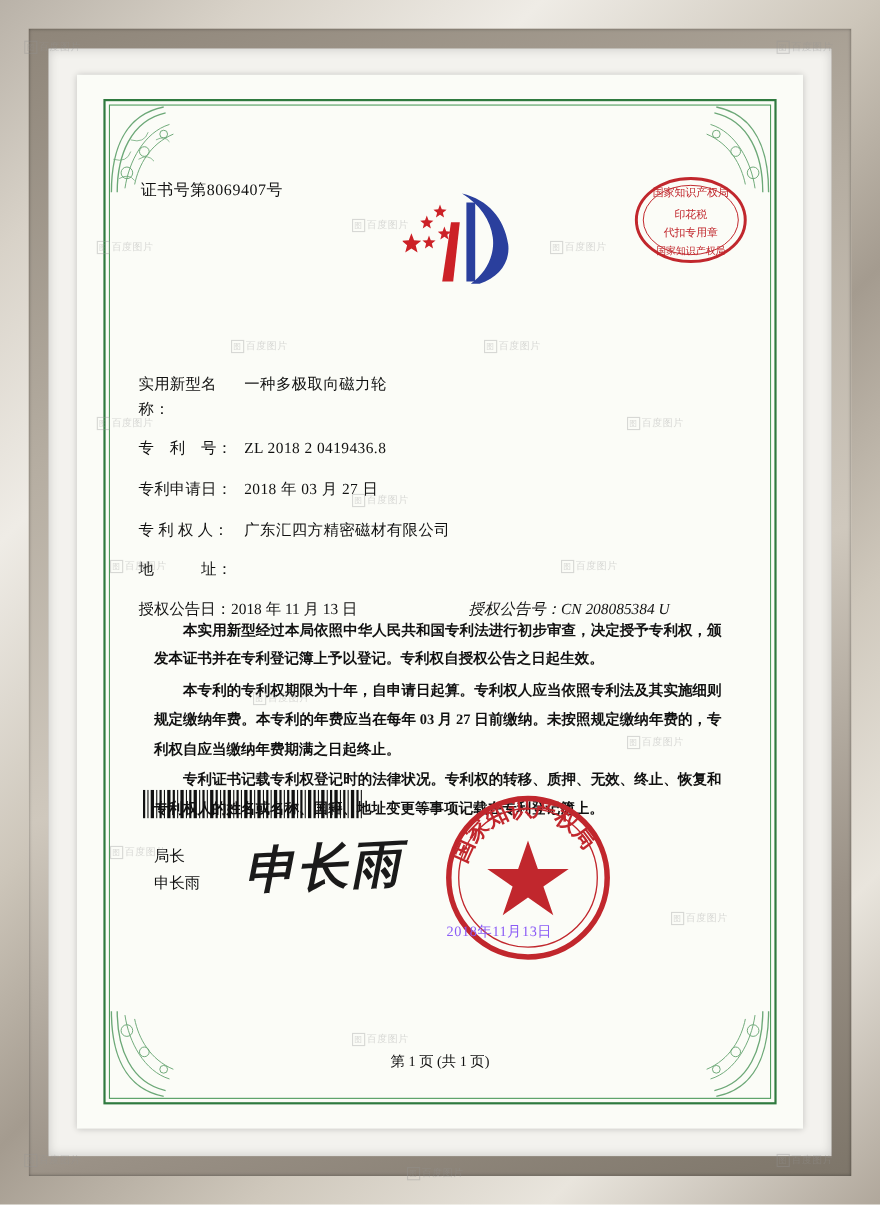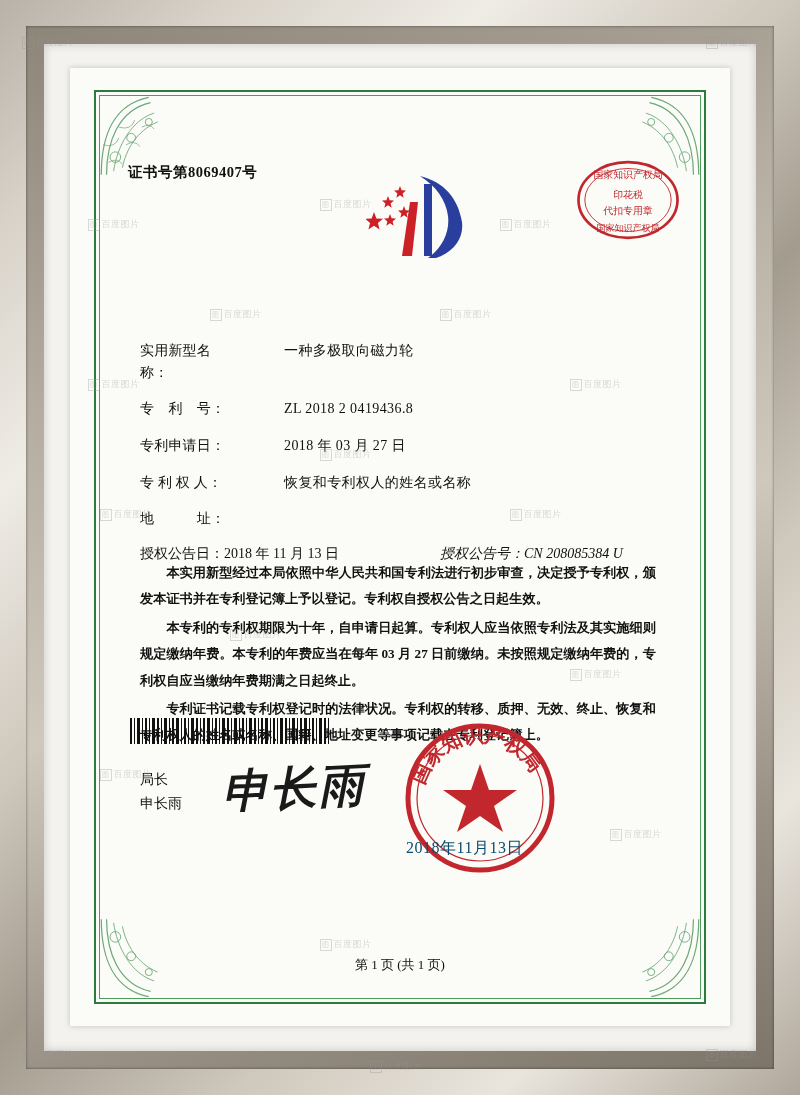--- a/index.html
+++ b/index.html
@@ -92,21 +92,20 @@
     font-size: 7px;
   }
 
   
   .cert-no {
     position: absolute;
     left: 58px; top: 95px;
     font-size: 14.5px;
     color: #111;
     letter-spacing: .5px;
-    font-weight: bold;
   }
   .logo {
     position: absolute;
     left: 296px; top: 100px;
     width: 108px; height: 96px;
   }
   .seal-tr {
     position: absolute;
     right: 48px; top: 78px;
     width: 108px; height: 108px;
@@ -118,40 +117,39 @@
     font-size: 35px;
     font-weight: bold;
     letter-spacing: 4px;
     color: #111;
     font-family: "Liberation Serif", serif;
   }
 
   
   .fields {
     position: absolute;
-    left: 70px; top: 272px;
+    left: 56px; top: 272px;
     width: 520px;
   }
   .row {
     display: flex;
     align-items: flex-start;
     margin-bottom: 15px;
     font-size: 14px;
     color: #111;
     line-height: 1.55;
   }
   .row .lbl {
     width: 96px;
     flex: 0 0 96px;
     letter-spacing: .2px;
   }
   .row .val {
     flex: 1;
     letter-spacing: .4px;
-    margin-left: 48px;
   }
   .row .val2 { margin-top: 2px; }
 
   .row-two {
     display: flex;
     font-size: 14px;
     color: #111;
     margin-top: 14px;
   }
   .row-two .seg-a { width: 300px; }
@@ -200,22 +198,22 @@
     transform: rotate(-3deg);
   }
   .seal-big {
     position: absolute;
     left: 330px; top: 650px;
     width: 160px; height: 160px;
   }
   .seal-date {
     position: absolute;
     left: 336px; top: 770px;
-    font-size: 16px;
-    color: #0c4a6e;
+    font-size: 13px;
+    color: #8b5cf6;
     letter-spacing: .5px;
   }
   .page-no {
     position: absolute;
     left: 0; right: 0; bottom: 52px;
     text-align: center;
     font-size: 13px;
     color: #111;
   }
 </style>
@@ -315,21 +313,21 @@
     <div class="row">
       <div class="lbl">专　利　号：</div>
       <div class="val">ZL 2018 2 0419436.8</div>
     </div>
     <div class="row">
       <div class="lbl">专利申请日：</div>
       <div class="val">2018 年 03 月 27 日</div>
     </div>
     <div class="row">
       <div class="lbl">专 利 权 人：</div>
-      <div class="val">恢复和专利权人的姓名或名称</div>
+      <div class="val">广东汇四方精密磁材有限公司</div>
     </div>
     <div class="row">
       <div class="lbl">地　　　址：</div>
     </div>
 
     <div class="row-two">
       <div class="seg-a">
         <span>授权公告日：</span><span>2018 年 11 月 13 日</span>
       </div>
       <div class="seg-b">

